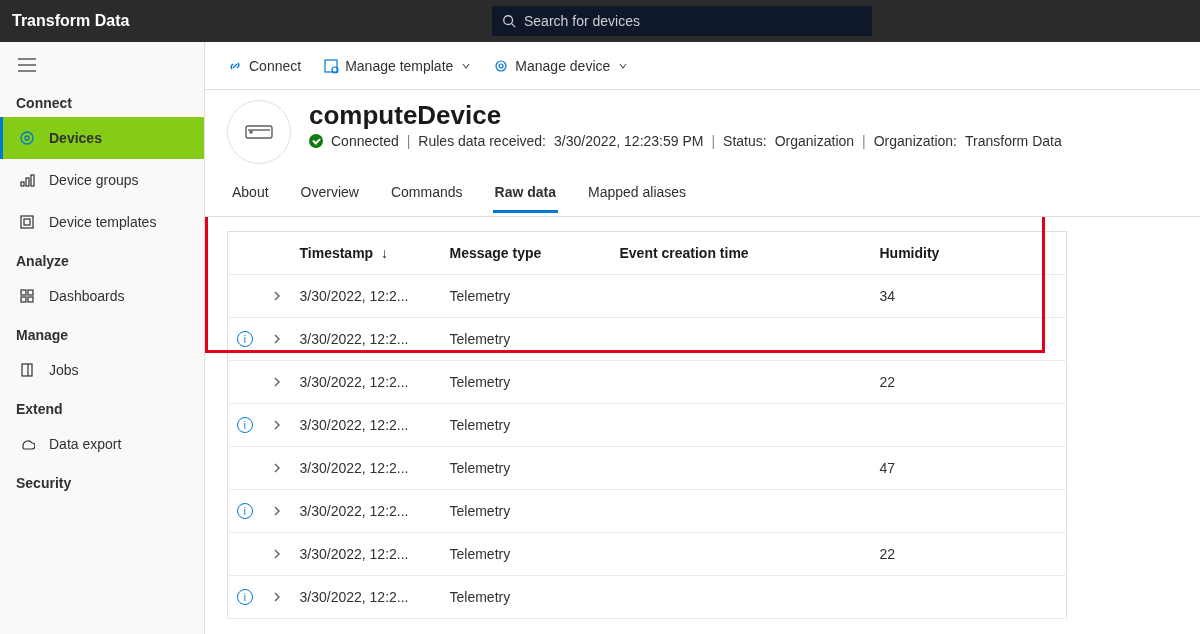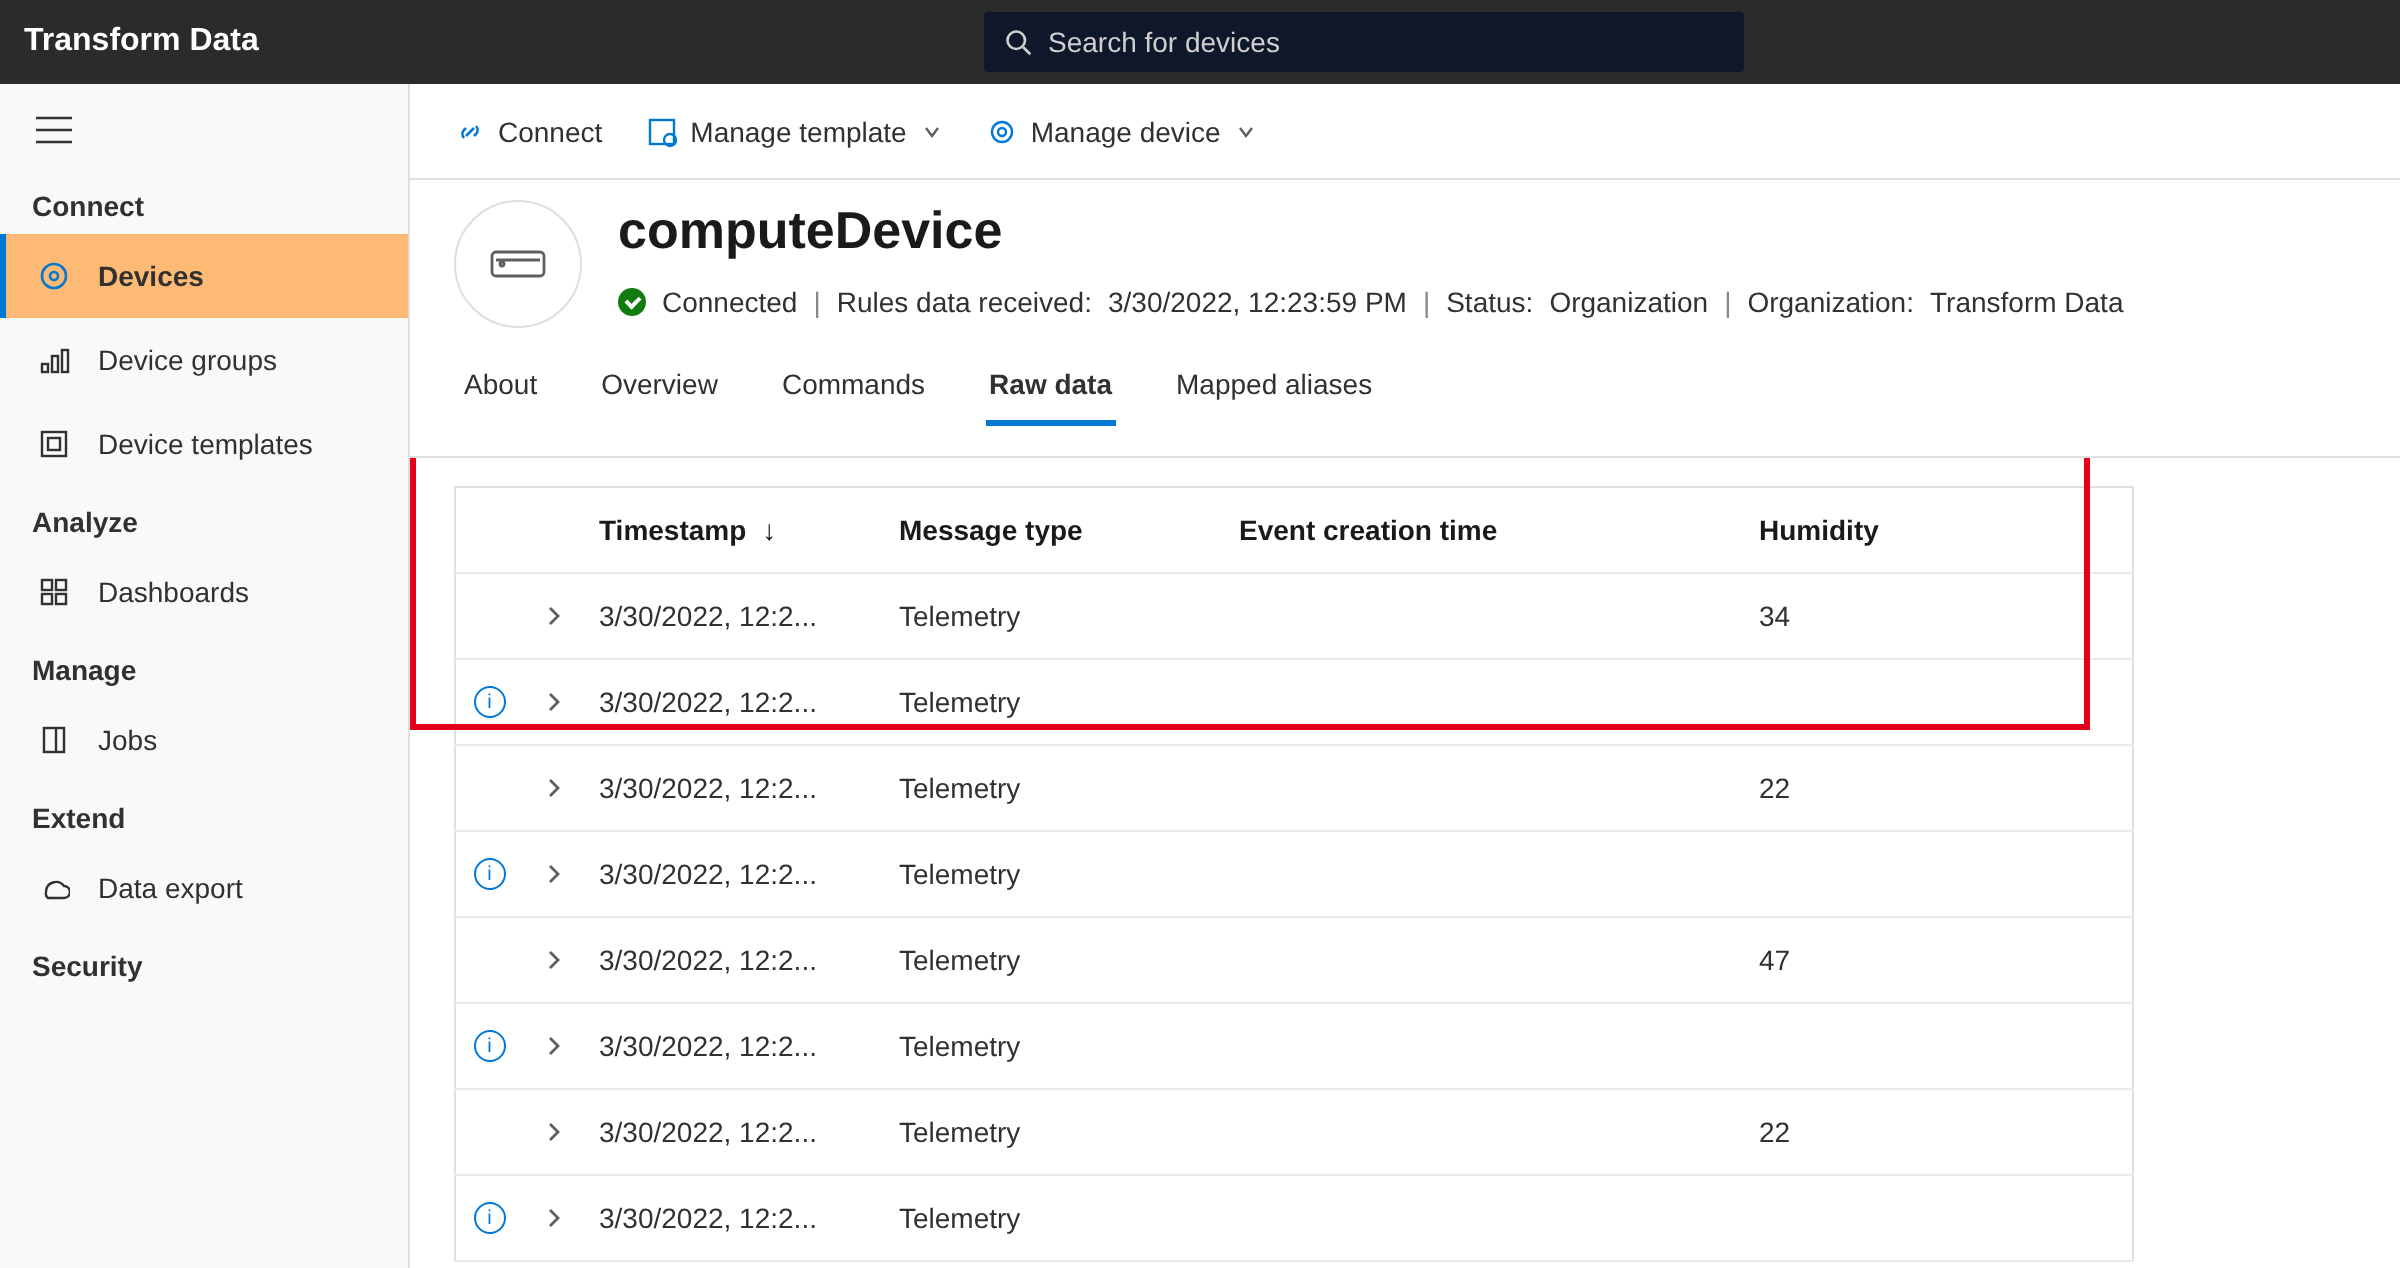--- a/index.html
+++ b/index.html
@@ -11,37 +11,37 @@
   .searchbox svg { flex-shrink: 0; }
   .searchbox input { background: transparent; border: none; outline: none; color: #ddd; font-size: 14px; margin-left: 8px; width: 100%; }
   .searchbox input::placeholder { color: #cfcfcf; }
 
   .page { display: flex; height: calc(634px - 42px); }
   .sidebar { width: 205px; border-right: 1px solid #e1dfdd; padding-top: 12px; background: #faf9f8; overflow: hidden; }
   .hamburger { padding: 4px 18px 10px; }
   .side-section { padding: 10px 16px 6px; font-weight: 600; color: #323130; font-size: 14px; }
   .side-item { display: flex; align-items: center; height: 42px; padding: 0 14px; cursor: pointer; font-size: 14px; color: #323130; border-left: 3px solid transparent; }
   .side-item .ic { width: 20px; display: flex; justify-content: center; margin-right: 12px; }
-  .side-item.active { background: #fdba74; border-left-color: #0078d4; font-weight:600; }
+  .side-item.active { background: #84cc16; border-left-color: #0078d4; font-weight:600; }
   .side-item.active .ic svg { stroke: #0078d4; }
   
   .main { flex: 1; display: flex; flex-direction: column; overflow: hidden; }
   .toolbar { height: 48px; display: flex; align-items: center; padding: 0 22px; border-bottom: 1px solid #e1dfdd; gap: 22px; color: #323130; }
   .tool { display: flex; align-items: center; gap: 6px; cursor: pointer; font-size: 14px; }
   .tool svg.chev { margin-left: 2px; }
   
   .device-header { display: flex; align-items: flex-start; padding: 10px 22px 4px; gap: 18px; }
   .device-icon { width: 64px; height: 64px; border: 1px solid #e1dfdd; border-radius: 50%; display: flex; align-items: center; justify-content: center; }
-  .device-meta h1 { font-size: 26px; font-weight: 700; color: #1b1a19; margin-bottom: 12px; }
+  .device-meta h1 { font-size: 26px; font-weight: 700; color: #1b1a19; margin-bottom: 2px; }
   .status-line { display: flex; align-items: center; gap: 8px; font-size: 14px; color: #323130; flex-wrap: wrap; }
   .status-dot { width: 14px; height: 14px; background: #107c10; border-radius: 50%; display: inline-flex; align-items: center; justify-content: center; }
   .status-dot::after { content: ""; width: 5px; height: 3px; border-left: 2px solid #fff; border-bottom: 2px solid #fff; transform: rotate(-45deg); margin-top: -2px; }
   .sep { color: #8a8886; }
   
-  .tabs { display: flex; gap: 28px; padding: 10px 25px 16px; border-bottom: 1px solid #e1dfdd; }
+  .tabs { display: flex; gap: 28px; padding: 10px 25px 4px; border-bottom: 1px solid #e1dfdd; }
   .tab { padding: 6px 2px 10px; cursor: pointer; font-size: 14px; color: #323130; border-bottom: 3px solid transparent; margin-bottom: -1px; }
   .tab.active { font-weight: 600; border-bottom-color: #0078d4; }
   
   .table-wrap { padding: 14px 22px; flex: 1; overflow: hidden; }
   .tbl { width: 840px; border: 1px solid #e1dfdd; border-collapse: collapse; }
   .tbl th, .tbl td { text-align: left; font-size: 14px; padding: 0 8px; height: 43px; border-bottom: 1px solid #edebe9; }
   .tbl th { font-weight: 600; color: #1b1a19; }
   .col-info { width: 34px; }
   .col-exp { width: 30px; }
   .col-ts { width: 150px; }

